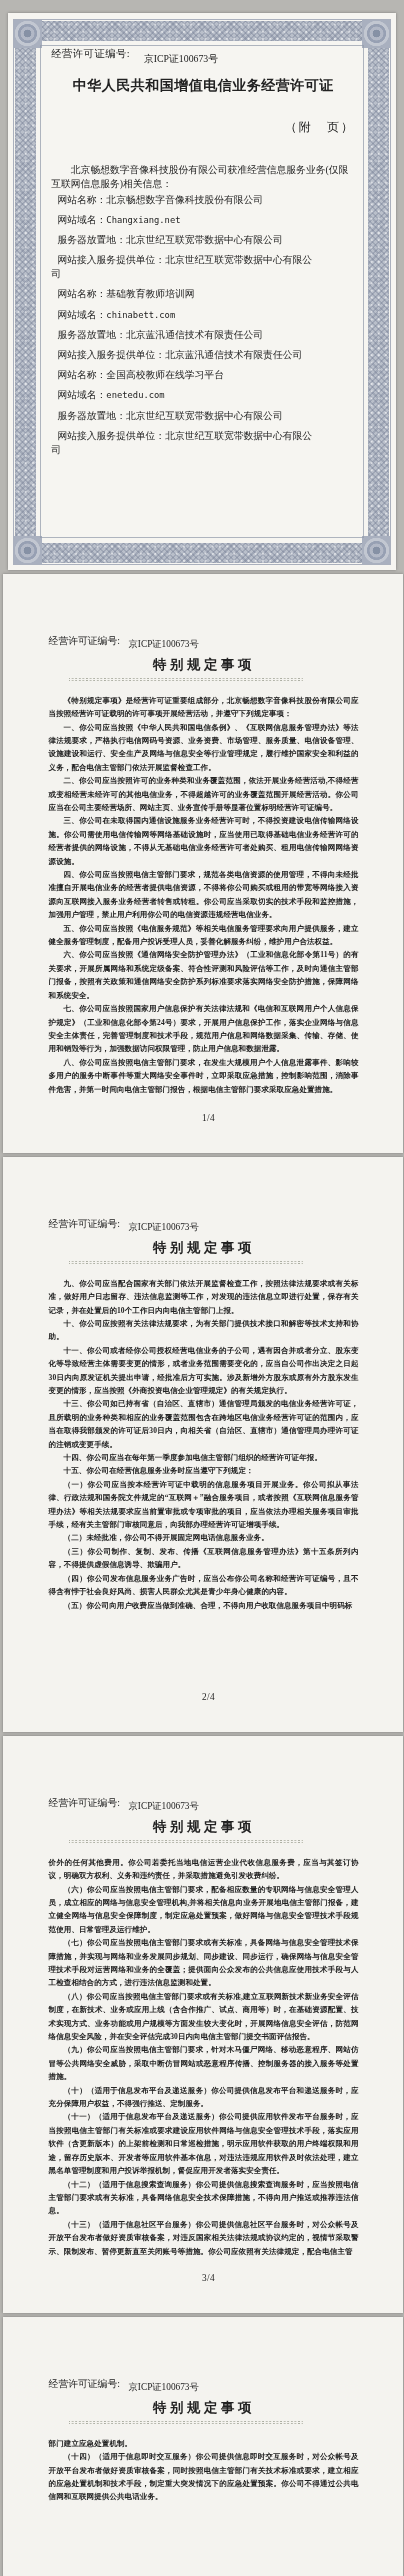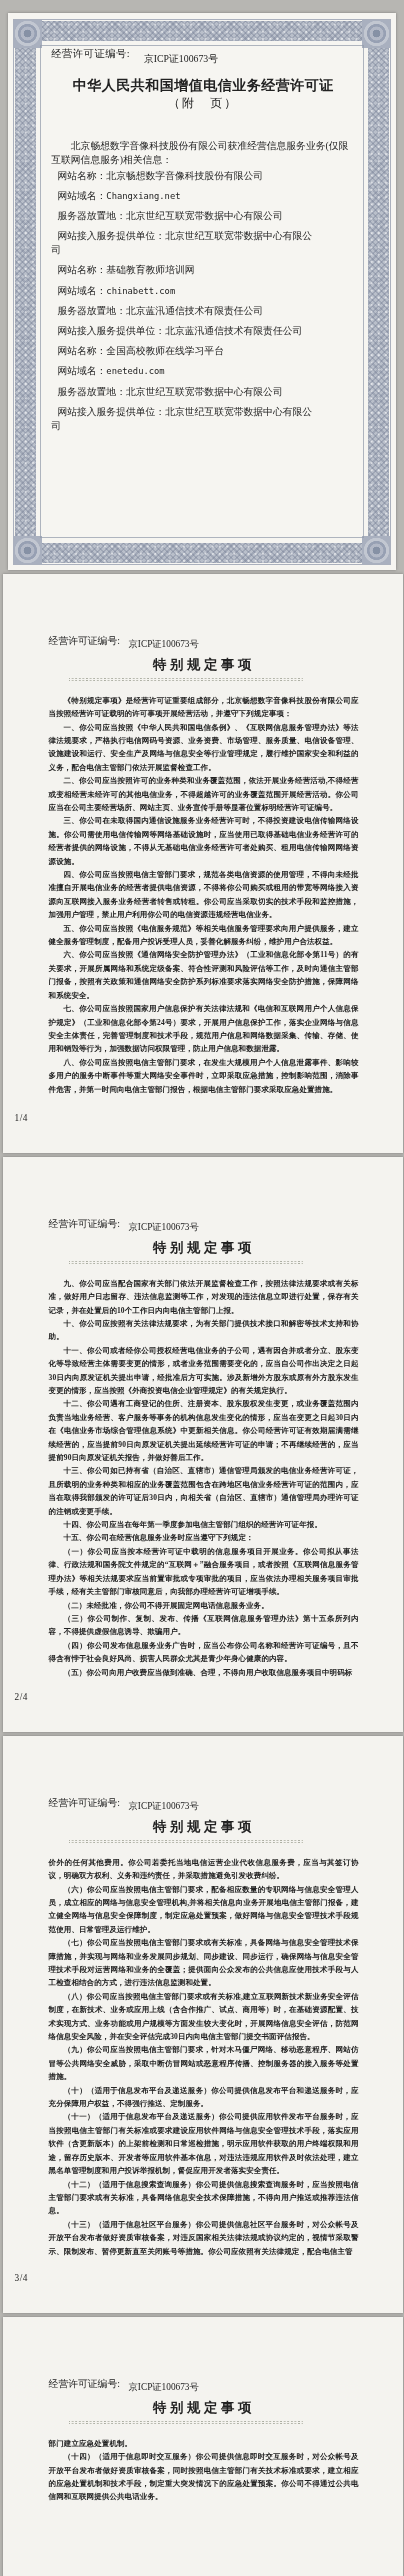--- a/index.html
+++ b/index.html
@@ -28,21 +28,21 @@
   .corner{position:absolute;width:29px;height:29px;
     background:radial-gradient(circle at 50% 50%, #8691a5 0 3.6px, #b2b8c6 4.1px 6.7px, #97a0b3 7.2px 9.3px, #c2c7d1 9.8px 12.4px, #a9b0bf 13px);}
   .corner.tl{top:5.2px;left:5.2px;} .corner.tr{top:5.2px;right:5.2px;}
   .corner.bl{bottom:5.2px;left:5.2px;} .corner.br{bottom:5.2px;right:5.2px;}
 
   .cover-content{position:relative;padding:34px 41px 0 43px;}
   .lic-row{font-size:10.3px;}
   .lic-label{letter-spacing:0.5px;}
   .lic-value{display:inline-block;transform:translateY(4.6px);margin-left:11.3px;font-size:9.8px;}
   .cover-title{margin:15.5px 0 0;text-align:center;font-size:14px;font-weight:bold;letter-spacing:0.5px;}
-  .cover-subtitle{margin-top:0;text-align:center;font-size:12px;letter-spacing:2.1px;}
+  .cover-subtitle{margin-top:24px;text-align:right;font-size:12px;letter-spacing:2.1px;}
   .cover-intro{margin:27px 0 0;font-size:9.8px;line-height:14.4px;text-indent:2em;}
   .sites{margin-top:1px;}
   .fline{margin:0 0 6.2px;font-size:9.8px;line-height:14px;text-indent:6.2px;max-width:267px;}
   .domain-val{font-family:"DejaVu Sans Mono","Liberation Mono",monospace;font-size:8.8px;}
 
   
   .prov{left:2.6px;width:400px;padding:0;}
   #prov1{top:574px;height:579px;}
   #prov2{top:1157px;height:575px;}
   #prov3{top:1736px;height:577px;}
@@ -52,21 +52,21 @@
   .ph-value{display:inline-block;transform:translateY(2.6px);margin-left:6.2px;font-size:9.3px;}
   .prov-title{margin:8.2px 0 0;text-align:center;font-size:13.4px;font-weight:600;letter-spacing:3.6px;}
   .wavy{height:3.1px;width:234px;margin:4.1px auto 0 20.6px;opacity:.8;
     background-image:
       repeating-linear-gradient(120deg,#989b8d 0 0.8px,transparent 0.8px 3.6px),
       repeating-linear-gradient(60deg,#989b8d 0 0.8px,transparent 0.8px 3.6px);
     background-size:3.6px 3.1px;}
   .prov-body{margin-top:12.4px;width:310px;}
   .bodypara{margin:0;font-size:7.5px;line-height:13.4px;text-align:justify;text-indent:2em;letter-spacing:0.1px;font-weight:bold;}
   .bodypara.no-indent{text-indent:0;}
-  .page-num{position:absolute;bottom:30px;left:0;right:0;text-align:left;font-size:9.3px;letter-spacing:0.5px;padding-left:12px;}
+  .page-num{position:absolute;bottom:30px;left:0;right:0;text-align:center;font-size:9.3px;letter-spacing:0.5px;padding-left:12px;}
 </style>
 </head>
 <body>
 
 <section class="page cover">
   <div>
     <div class="band band-top"></div>
     <div class="band band-bottom"></div>
     <div class="band band-left"></div>
     <div class="band band-right"></div>
@@ -140,21 +140,20 @@
     <div class="ph-row">
       <span>经营许可证编号:</span>
       <span class="ph-value">京ICP证100673号</span>
     </div>
     <h2 class="prov-title">特别规定事项</h2>
     <div class="wavy"></div>
     <div class="prov-body">
         <p class="bodypara">九、你公司应当配合国家有关部门依法开展监督检查工作，按照法律法规要求或有关标准，做好用户日志留存、违法信息监测等工作，对发现的违法信息立即进行处置，保存有关记录，并在处置后的10个工作日内向电信主管部门上报。</p>
         <p class="bodypara">十、你公司应按照有关法律法规要求，为有关部门提供技术接口和解密等技术支持和协助。</p>
         <p class="bodypara">十一、你公司或者经你公司授权经营电信业务的子公司，遇有因合并或者分立、股东变化等导致经营主体需要变更的情形，或者业务范围需要变化的，应当自公司作出决定之日起30日内向原发证机关提出申请，经批准后方可实施。涉及新增外方股东或原有外方股东发生变更的情形，应当按照《外商投资电信企业管理规定》的有关规定执行。</p>
-        <p class="bodypara">十二、你公司遇有工商登记的住所、注册资本、股东股权发生变更，或业务覆盖范围内负责当地业务经营、客户服务等事务的机构信息发生变化的情形，应当在变更之日起30日内在《电信业务市场综合管理信息系统》中更新相关信息。你公司经营许可证有效期届满需继续经营的，应当提前90日向原发证机关提出延续经营许可证的申请；不再继续经营的，应当提前90日向原发证机关报告，并做好善后工作。</p>
         <p class="bodypara">十三、你公司如已持有省（自治区、直辖市）通信管理局颁发的电信业务经营许可证，且所载明的业务种类和相应的业务覆盖范围包含在跨地区电信业务经营许可证的范围内，应当在取得我部颁发的许可证后30日内，向相关省（自治区、直辖市）通信管理局办理许可证的注销或变更手续。</p>
         <p class="bodypara">十四、你公司应当在每年第一季度参加电信主管部门组织的经营许可证年报。</p>
         <p class="bodypara">十五、你公司在经营信息服务业务时应当遵守下列规定：</p>
         <p class="bodypara">（一）你公司应当按本经营许可证中载明的信息服务项目开展业务。你公司拟从事法律、行政法规和国务院文件规定的“互联网＋”融合服务项目，或者按照《互联网信息服务管理办法》等相关法规要求应当前置审批或专项审批的项目，应当依法办理相关服务项目审批手续，经有关主管部门审核同意后，向我部办理经营许可证增项手续。</p>
         <p class="bodypara">（二）未经批准，你公司不得开展固定网电话信息服务业务。</p>
         <p class="bodypara">（三）你公司制作、复制、发布、传播《互联网信息服务管理办法》第十五条所列内容，不得提供虚假信息诱导、欺骗用户。</p>
         <p class="bodypara">（四）你公司发布信息服务业务广告时，应当公布你公司名称和经营许可证编号，且不得含有悖于社会良好风尚、损害人民群众尤其是青少年身心健康的内容。</p>
         <p class="bodypara">（五）你公司向用户收费应当做到准确、合理，不得向用户收取信息服务项目中明码标</p>
       </div>
   </div>

